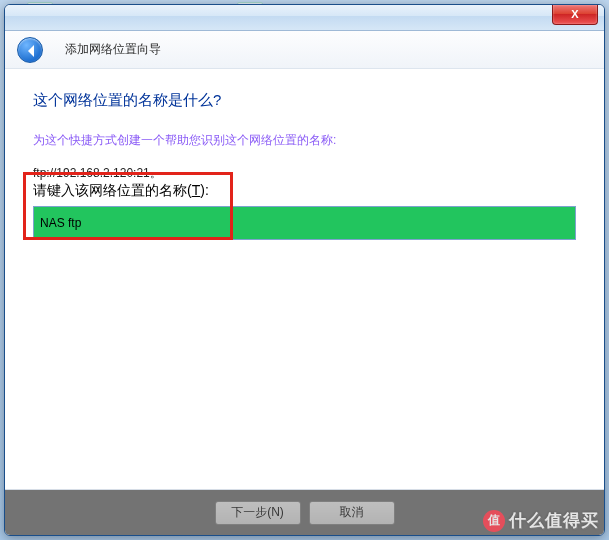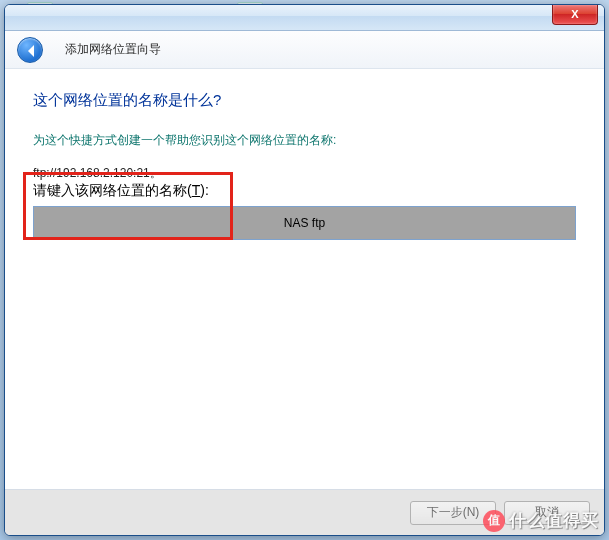--- a/index.html
+++ b/index.html
@@ -65,46 +65,45 @@
       content: ""; position: absolute; left: 7px; top: 7px;
       border: 6px solid transparent; border-right-color: #fff;
       transform: translateX(-3px);
     }
     .header-title { color: #2a2a2a; font-size: 12px; }
     .content {
       flex: 1; padding: 22px 28px 10px 28px;
       position: relative;
     }
     .heading { color: #003399; font-size: 15px; margin-bottom: 22px; }
-    .desc { color: #0f766e; font-size: 12px; margin-bottom: 16px; }
+    .desc { color: #8b5cf6; font-size: 12px; margin-bottom: 16px; }
     .url-line { color: #222; font-size: 12px; }
     .form-area { position: relative; }
     .highlight-box {
       position: absolute;
       left: -10px; top: -10px;
       width: 210px; height: 68px;
       border: 3px solid #e2231a;
       pointer-events: none;
     }
     .field-label { font-size: 14px; margin-bottom: 6px; }
     .field-label u { text-decoration: underline; }
     .name-input {
       width: 100%; height: 22px;
       padding: 16px 6px;
       font-size: 12px; font-family: inherit;
-      background: #a3a3a3;
+      background: #22c55e;
       border: 1px solid #7da2ce;
       outline: none;
-      text-align: center;
     }
     .footer {
       height: 46px;
       border-top: 1px solid #d6dde6;
-      background: #e5e5e5;
-      display: flex; align-items: center; justify-content: flex-end;
+      background: #737373;
+      display: flex; align-items: center; justify-content: center;
       padding: 0 14px; gap: 8px;
       position: relative;
     }
     .win-btn {
       min-width: 86px; height: 24px;
       padding: 0 12px;
       background: linear-gradient(#fdfdfd, #e8e8e8);
       border: 1px solid #8a8a8a; border-radius: 3px;
       font-size: 12px; font-family: inherit;
       cursor: pointer;

